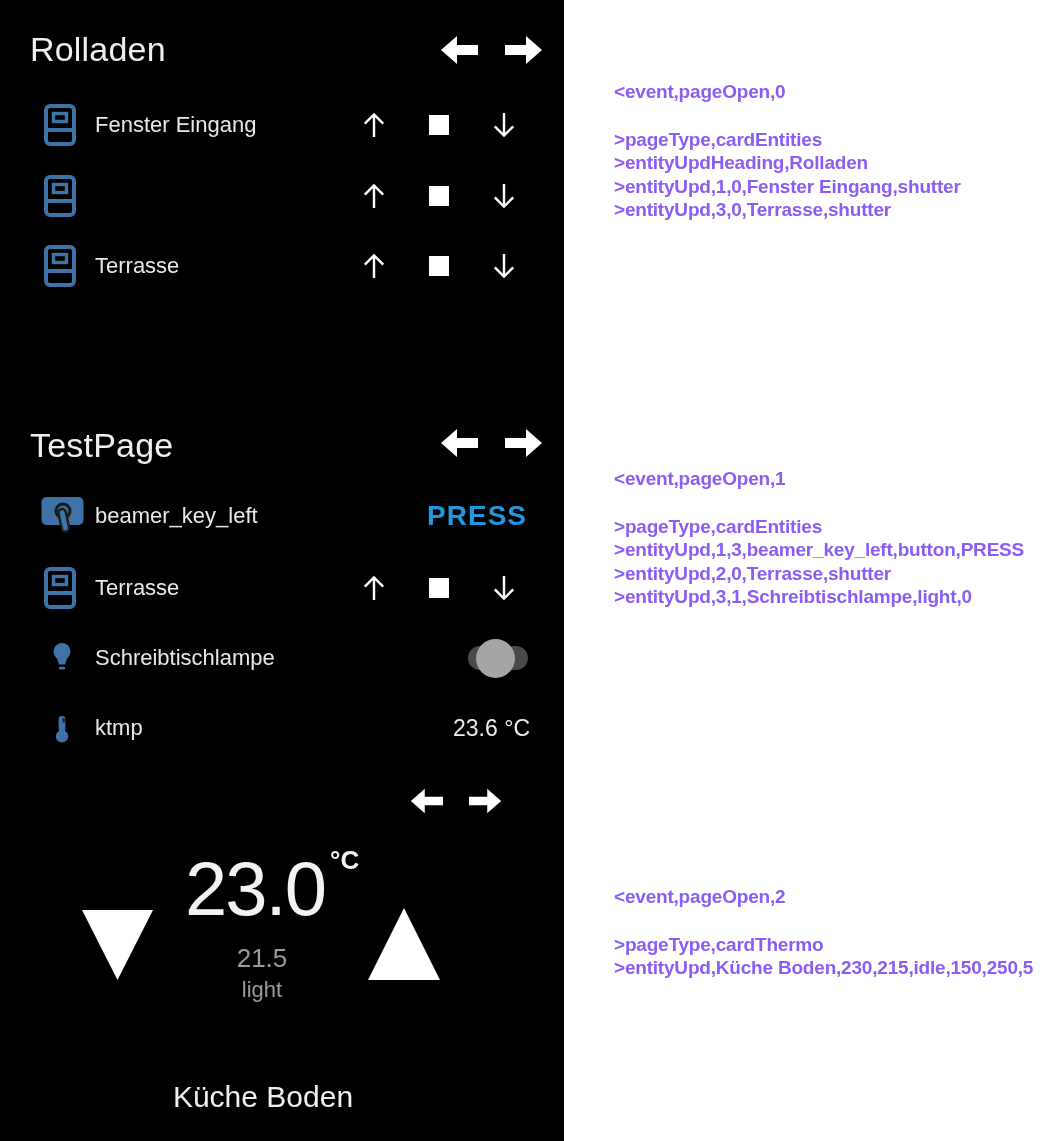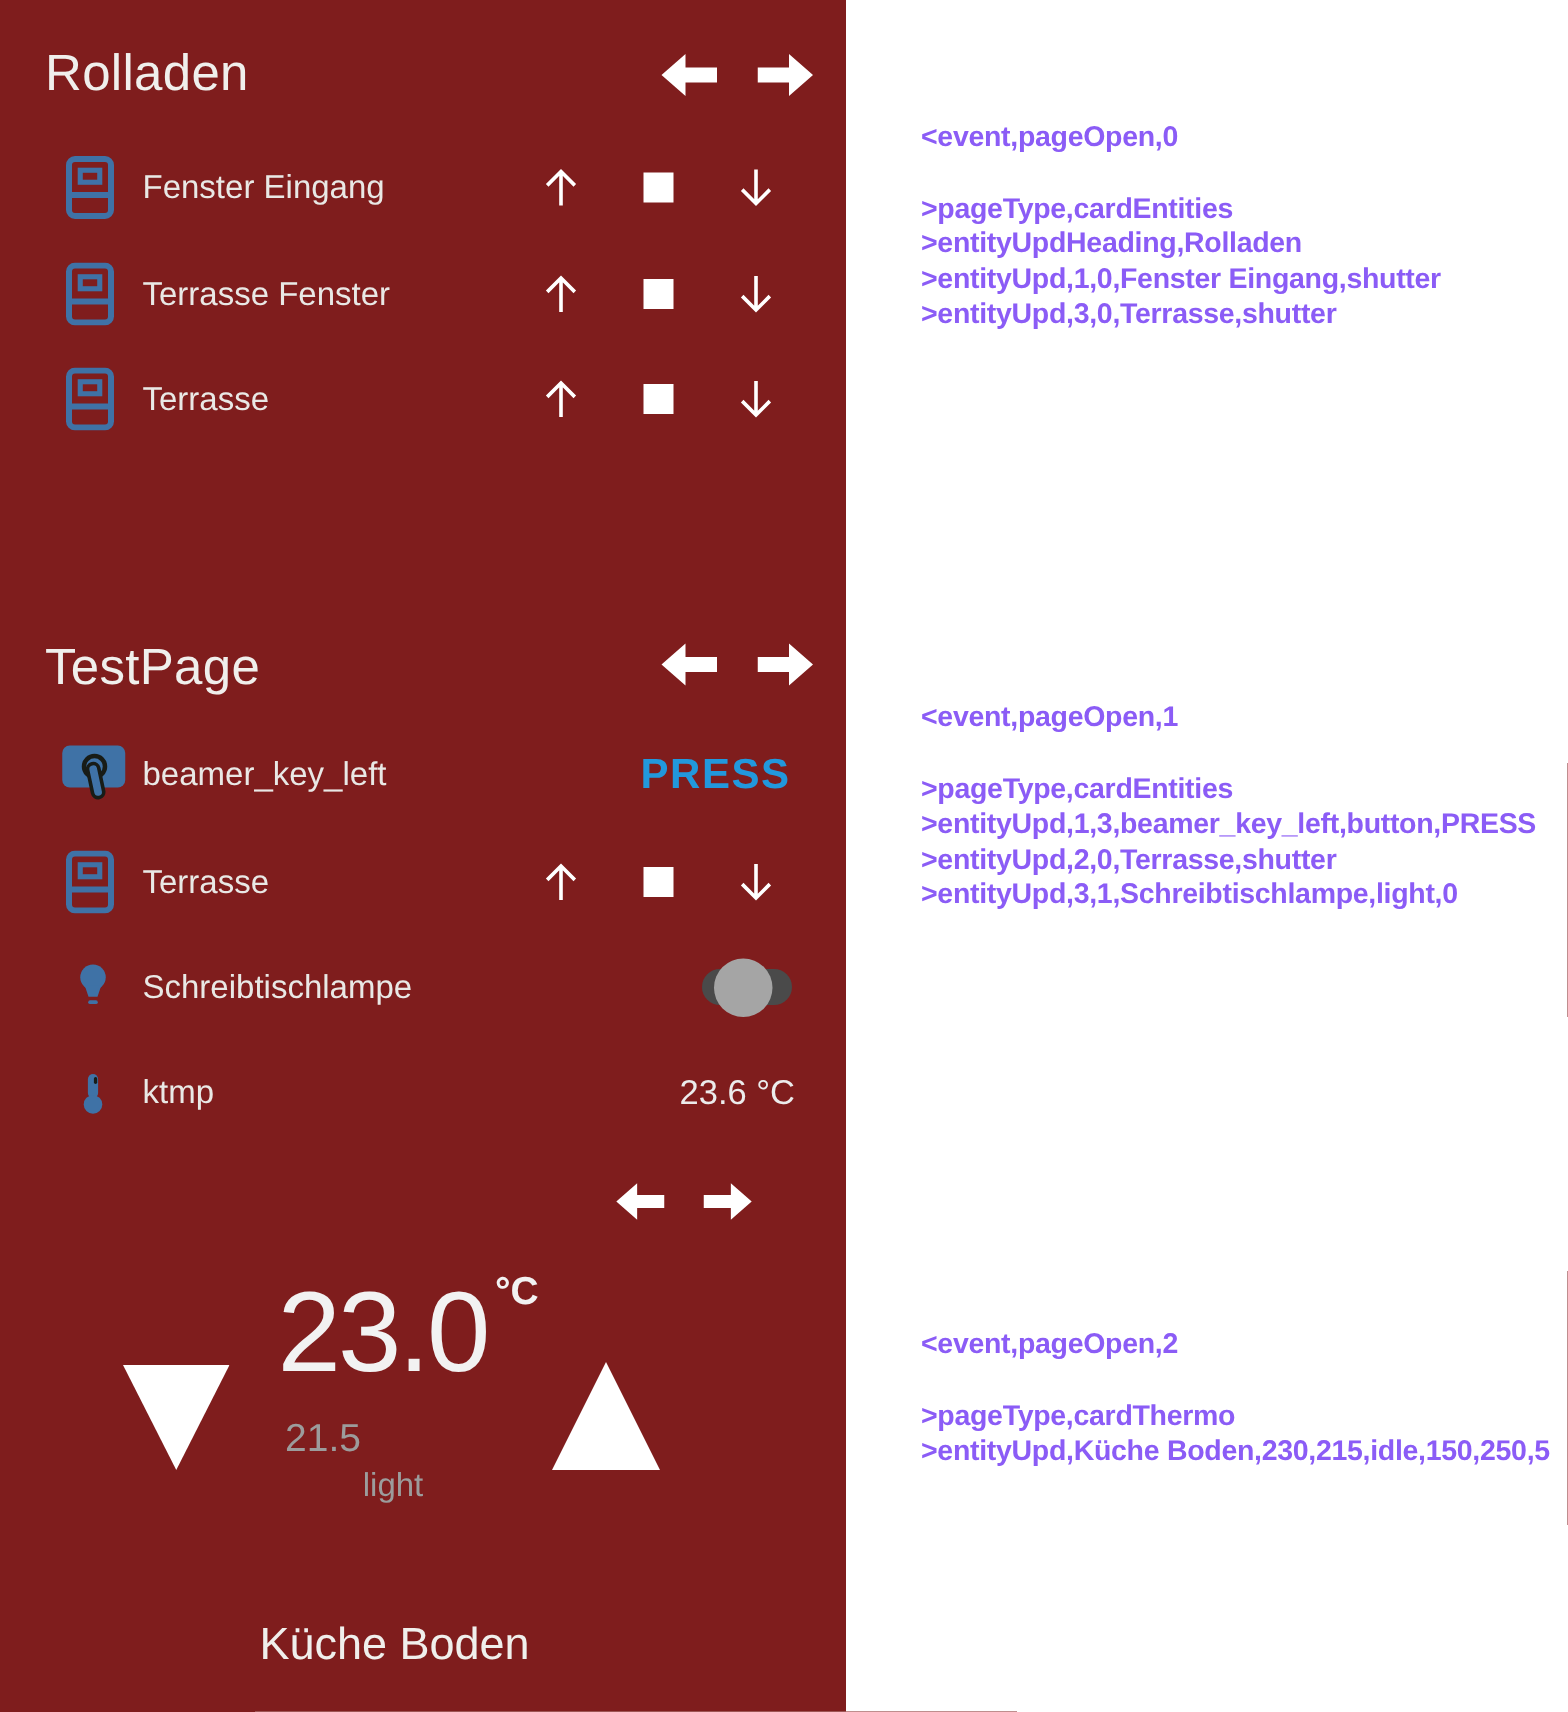--- a/index.html
+++ b/index.html
@@ -1,40 +1,40 @@
 <!DOCTYPE html>
 <html><head>
 <meta charset="utf-8">
 <style>
   html,body{margin:0;padding:0;}
   body{
     width:1045px;height:1141px;position:relative;background:#ffffff;
     font-family:"Liberation Sans",sans-serif;overflow:hidden;
   }
   
-  .panel{position:absolute;left:0;top:0;width:564px;height:1141px;background:#7f1d1d;}
+  .panel{position:absolute;left:0;top:0;width:564px;height:1141px;background:#000000;}
   .heading{position:absolute;left:30px;font-size:34px;color:#f0efec;letter-spacing:.2px;white-space:nowrap;}
   .nav{position:absolute;width:38px;height:30px;cursor:pointer;}
   .nav svg{display:block;width:100%;height:100%;}
   .nav-sm{width:33px;height:30px;}
   .row{position:absolute;left:0;width:564px;height:44px;}
   .row .icon{position:absolute;}
   .row .icon svg{display:block;}
   .row-label{position:absolute;left:95px;top:0;height:44px;line-height:44px;font-size:22px;color:#e9e8e5;white-space:nowrap;}
   .ctl{position:absolute;width:34px;height:34px;top:5px;cursor:pointer;}
   .ctl svg{display:block;width:100%;height:100%;}
   .stop{position:absolute;width:20px;height:20px;top:12px;background:#ffffff;cursor:pointer;}
   .press{position:absolute;right:37px;top:0;height:44px;line-height:44px;font-size:28px;font-weight:600;letter-spacing:1px;color:#2298dc;cursor:pointer;}
   .value{position:absolute;right:34px;top:0;height:44px;line-height:44px;font-size:23px;color:#ececec;white-space:nowrap;}
   .toggle{position:absolute;left:468px;top:3px;width:78px;height:40px;cursor:pointer;}
   .toggle .track{position:absolute;left:0;top:7px;width:60px;height:24px;border-radius:12px;background:#4a4a4a;}
   .toggle .knob{position:absolute;left:8px;top:0;width:39px;height:39px;border-radius:50%;background:#a5a5a5;}
   .temp-main{position:absolute;left:185px;top:851px;font-size:76px;font-weight:400;letter-spacing:-2px;line-height:1;color:#f2f2f2;white-space:nowrap;}
   .temp-unit{position:absolute;left:330px;top:845px;font-size:26px;font-weight:700;color:#f2f2f2;}
-  .temp-target{position:absolute;left:190px;top:943px;width:144px;text-align:left;font-size:26px;color:#9c9c9c;}
+  .temp-target{position:absolute;left:190px;top:943px;width:144px;text-align:center;font-size:26px;color:#9c9c9c;}
   .temp-state{position:absolute;left:190px;top:977px;width:144px;text-align:center;font-size:22px;color:#9c9c9c;}
   .thermo-title{position:absolute;left:0;top:1080px;width:526px;text-align:center;font-size:30px;color:#f0efec;white-space:nowrap;}
   .tri{position:absolute;cursor:pointer;}
   .tri svg{display:block;}
   
   .log{position:absolute;left:614px;width:430px;font-size:19px;line-height:23.5px;font-weight:700;color:#8b5cf6;letter-spacing:-0.2px;white-space:nowrap;}
   .log .evt{margin-bottom:24px;}
 </style>
 </head>
 <body>
@@ -77,21 +77,20 @@
     </div>
 
     <div class="row" style="top:174px">
       <span class="icon" style="left:44px;top:1px">
         <svg width="32" height="42" viewBox="0 0 32 42">
             <rect x="2" y="2" width="28" height="38" rx="4" fill="none" stroke="#3f72a6" stroke-width="4"></rect>
             <rect x="9.5" y="9.5" width="13" height="8" fill="none" stroke="#3f72a6" stroke-width="3.4"></rect>
             <line x1="3" y1="26" x2="29" y2="26" stroke="#3f72a6" stroke-width="4"></line>
           </svg>
       </span>
-      <span class="row-label">Terrasse Fenster</span>
       <span class="ctl" style="left:357px">
           <svg viewBox="0 0 24 24">
             <path d="M12 20.5 V4.5 M5.5 11 L12 4.5 L18.5 11" fill="none" stroke="#fff" stroke-width="1.7"></path>
           </svg>
         </span>
       <span class="stop" style="left:429px"></span>
       <span class="ctl" style="left:487px">
           <svg viewBox="0 0 24 24">
             <path d="M12 3.5 V19.5 M5.5 13 L12 19.5 L18.5 13" fill="none" stroke="#fff" stroke-width="1.7"></path>
           </svg>

